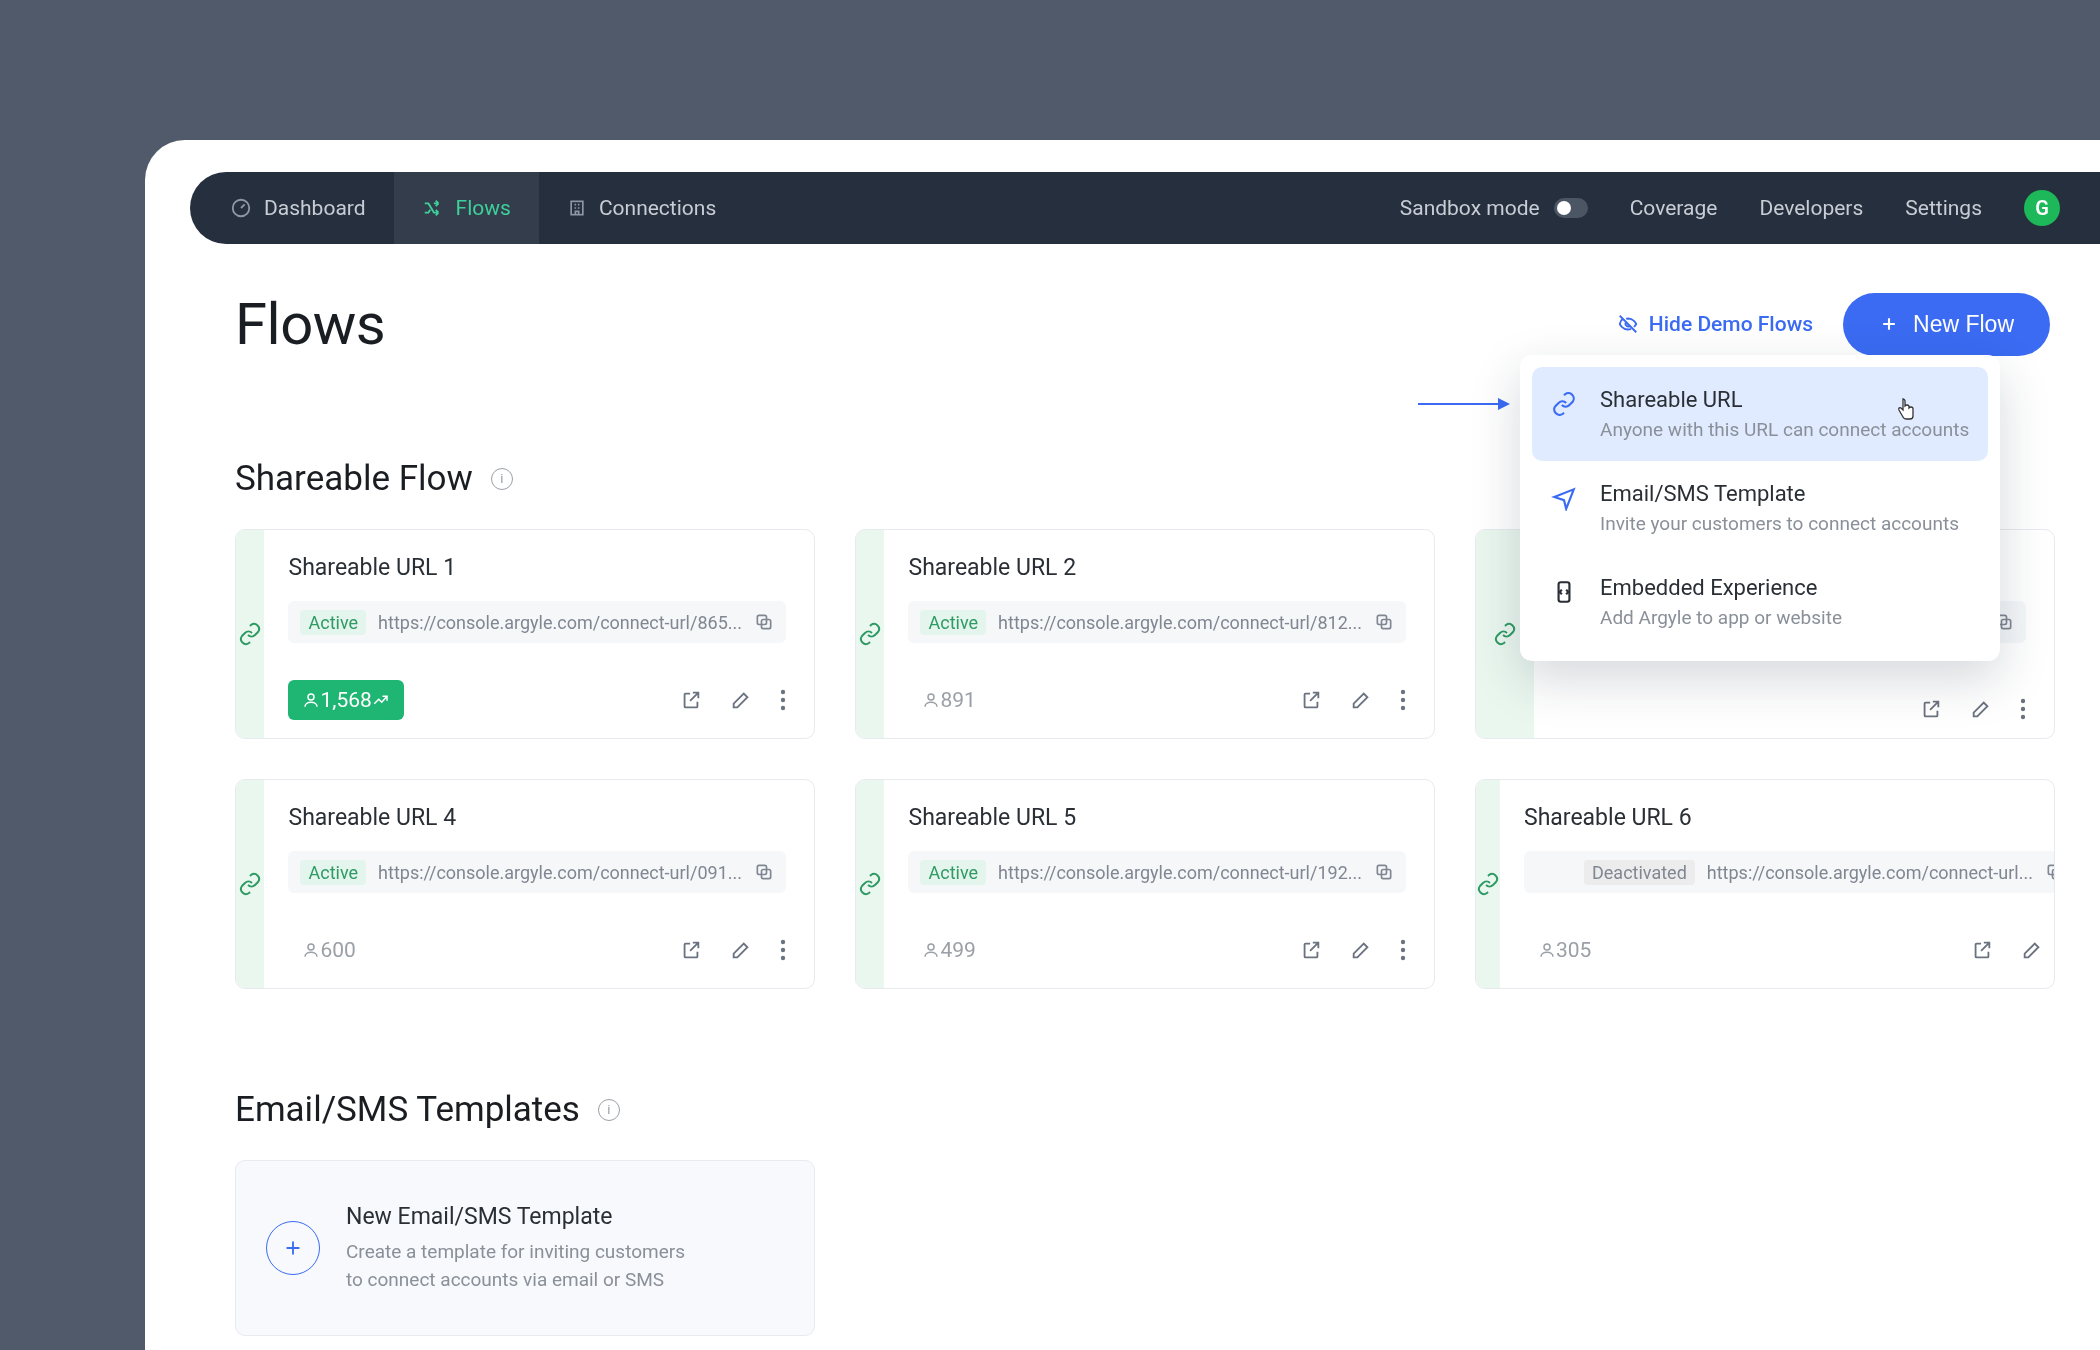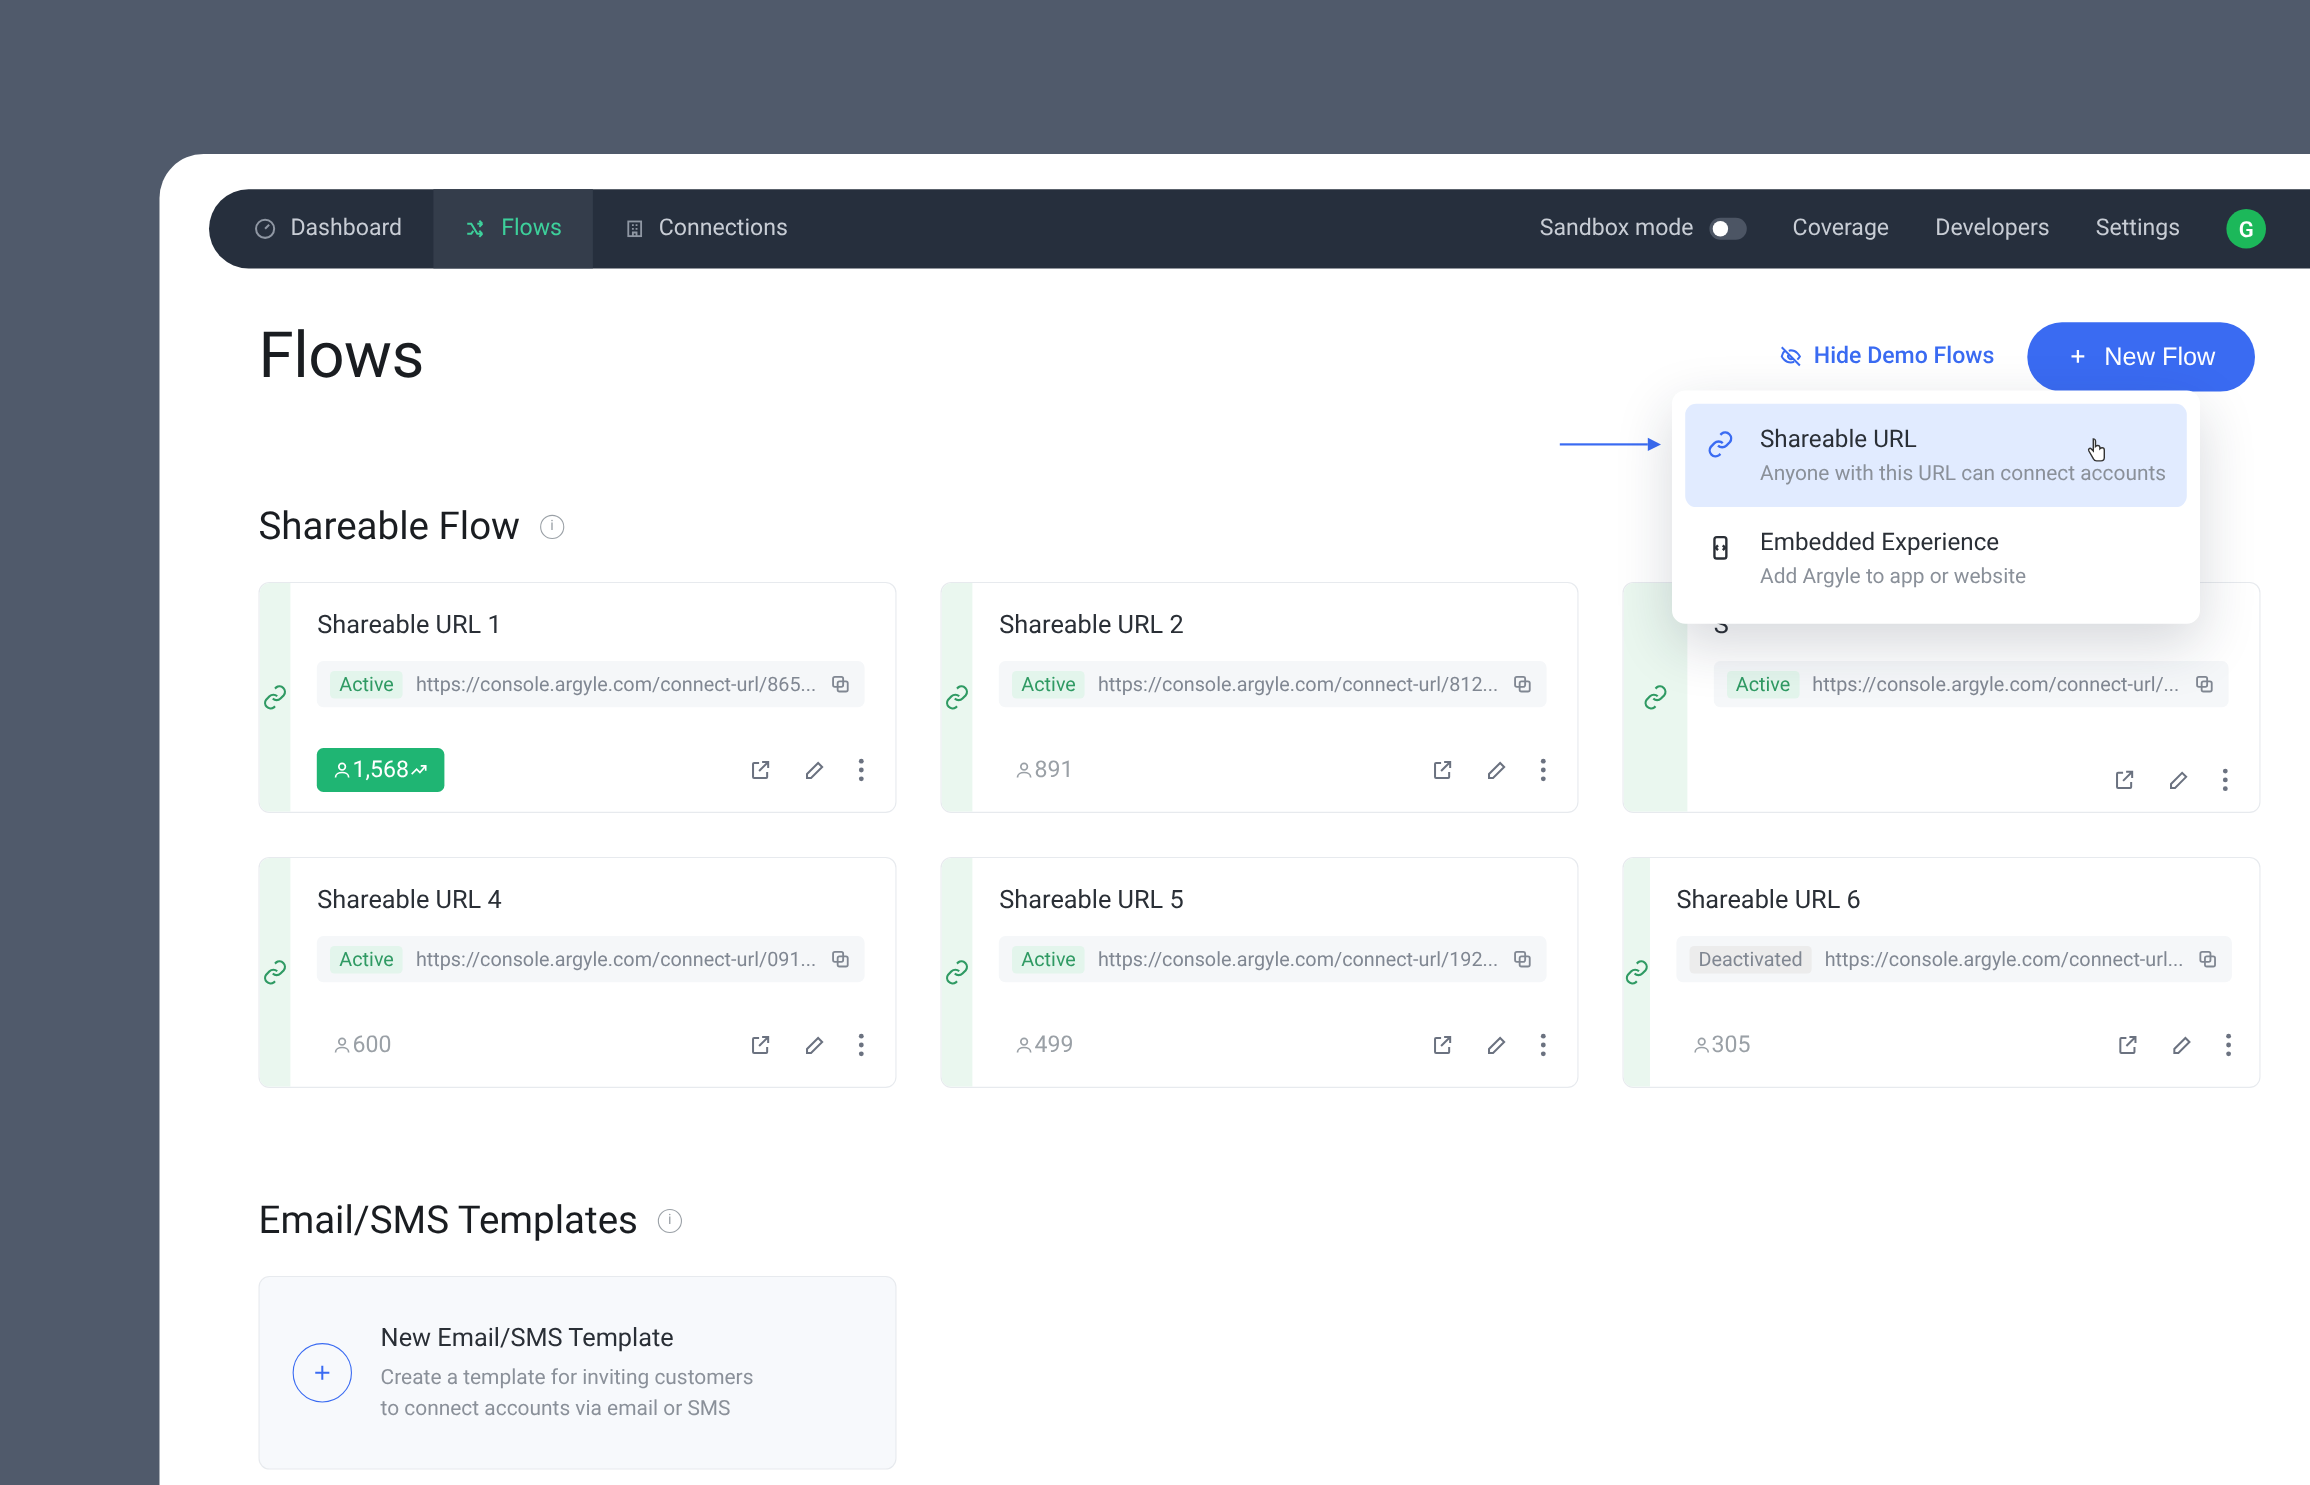--- a/index.html
+++ b/index.html
@@ -93,21 +93,21 @@
   .card-body { flex:1; padding: 24px 28px 18px 24px; display:flex; flex-direction:column; }
   .card-title { font-size:23px; font-weight:400; color:#2a2f36; }
   .url-row {
     margin-top:20px; background:#f5f7f9; border-radius:6px; height:42px;
     display:flex; align-items:center; padding:0 12px; gap:12px;
   }
   .status-pill {
     font-size:18px; padding:2px 8px; border-radius:4px;
   }
   .status-active { background:#e3f5ec; color:#2f9a63; }
-  .status-deactivated { background:#ececec; color:#808792; }
+  .status-deactivated { background:#ececec; color:#808792;margin-left:48px; }
   .url-text { font-size:18px; color:#808792; flex:1; white-space:nowrap; overflow:hidden; text-overflow:ellipsis;}
   .copy-icon { color:#808792; cursor:pointer; }
   .card-footer { margin-top:auto; display:flex; align-items:center; }
   .count-chip {
     display:flex; align-items:center; border-radius:6px; padding:8px 14px;
     font-size:21px;
   }
   .count-chip.highlight { background:#1fb573; color:#fff; }
   .count-chip.plain { color:#9aa0a6; }
   .card-actions { margin-left:auto; display:flex; align-items:center; gap:28px; color:#6b7280;}
@@ -228,20 +228,31 @@
                   <path d="M10 13a5 5 0 0 0 7 0l3-3a5 5 0 0 0-7-7l-1 1M14 11a5 5 0 0 0-7 0l-3 3a5 5 0 0 0 7 7l1-1"></path>
                 </svg>
             </div>
             <div>
               <div class="dd-title">Shareable URL</div>
               <div class="dd-sub">Anyone with this URL can connect accounts</div>
             </div>
           </div>
           <div class="dd-item">
             <div class="dd-icon">
+              <svg width="26" height="26" viewBox="0 0 24 24" fill="none" stroke="#3a6bf2" stroke-width="2">
+                  <path d="M3 11l18-7-7 18-2-8-9-3z"></path>
+                </svg>
+            </div>
+            <div>
+              <div class="dd-title">Email/SMS Template</div>
+              <div class="dd-sub">Invite your customers to connect accounts</div>
+            </div>
+          </div>
+          <div class="dd-item">
+            <div class="dd-icon">
               <svg width="26" height="26" viewBox="0 0 24 24" fill="none" stroke="#2a2f36" stroke-width="2">
                   <rect x="7" y="3" width="10" height="18" rx="2"></rect>
                   <path d="M10 10l-2 2 2 2M14 10l2 2-2 2"></path>
                 </svg>
             </div>
             <div>
               <div class="dd-title">Embedded Experience</div>
               <div class="dd-sub">Add Argyle to app or website</div>
             </div>
           </div>

